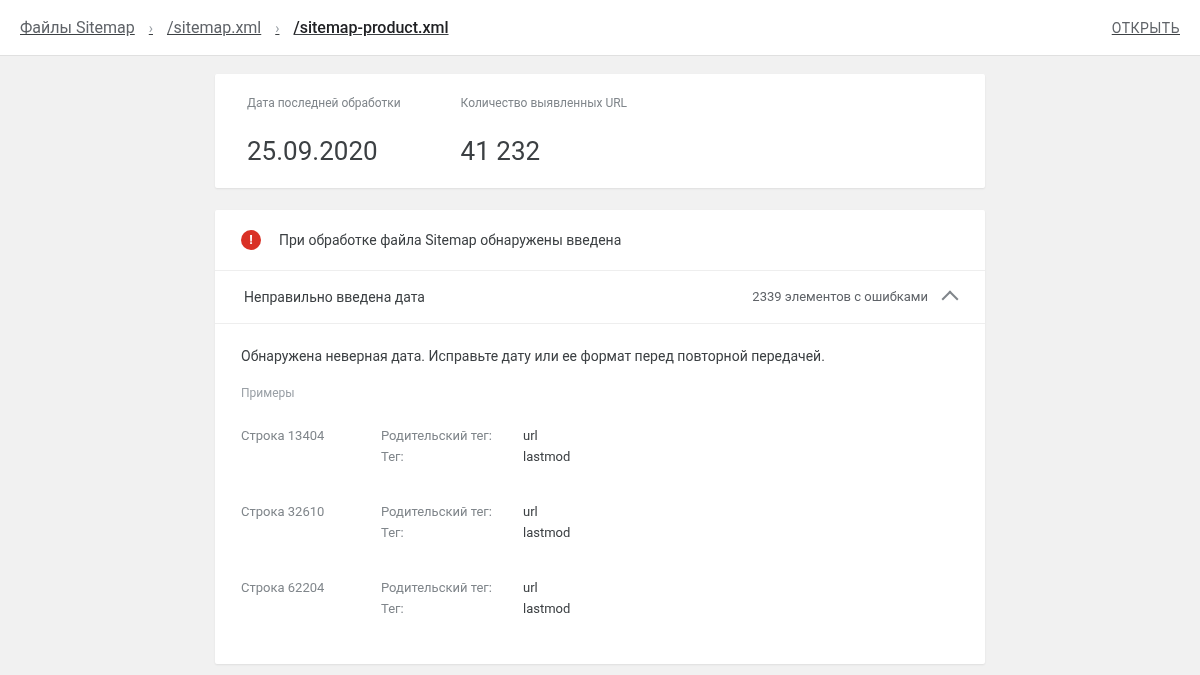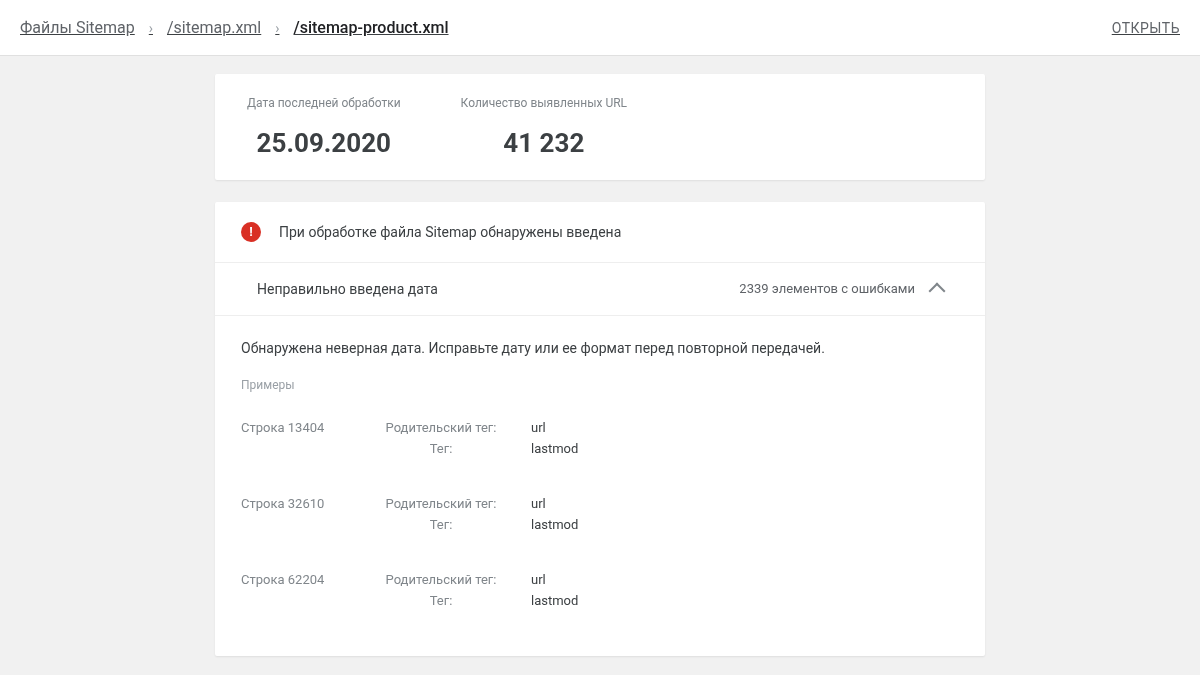--- a/index.html
+++ b/index.html
@@ -50,34 +50,33 @@
     border-radius: 2px;
   }
   .summary-card {
     display: flex;
     align-items: center;
     padding: 22px 32px;
   }
   .stat {
     display: flex;
     flex-direction: column;
-    gap: 16px;
+    gap: 24px;
     margin-right: 60px;
-    align-items: center;
   }
   .stat-label {
     font-size: 12px;
     color: #80868b;
     line-height: 1.3;
     max-width: 170px;
   }
   .stat-value {
     font-size: 26px;
     color: #3c4043;
-    font-weight: 700;
+    font-weight: 400;
   }
   .report-area {
     display: flex;
     align-items: center;
     gap: 20px;
     margin-left: auto;
   }
   .chart-icon {
     width: 18px; height: 18px;
     display: inline-flex;
@@ -119,21 +118,21 @@
     display: flex;
     align-items: center;
     justify-content: center;
     font-size: 13px;
     font-weight: 700;
   }
   .error-title { font-size: 14px; color: #3c4043; }
   .error-subhead {
     display: flex;
     align-items: center;
-    padding: 18px 42px;
+    padding: 18px 29px;
     border-bottom: 1px solid #eee;
   }
   .error-subtitle { font-size: 14px; color: #3c4043; flex: 1; }
   .error-count { font-size: 13px; color: #5f6368; margin-right: 16px; }
   .chevron-up {
     width: 12px; height: 12px;
     border-left: 2px solid #80868b;
     border-top: 2px solid #80868b;
     transform: rotate(45deg);
     margin-top: 4px;
@@ -152,21 +151,21 @@
     margin-bottom: 18px;
   }
   .example-row {
     display: flex;
     font-size: 13px;
     color: #5f6368;
     padding: 10px 0 24px 0;
   }
   .line-col { width: 140px; color: #80868b; }
   .tags-col { }
-  .tag-line { display: flex; gap: 30px; margin-bottom: 6px; text-align: center; }
+  .tag-line { display: flex; gap: 22px; margin-bottom: 6px; }
   .tag-label { width: 120px; color: #80868b; }
   .tag-value { color: #3c4043; }
 </style>
 </head>
 <body>
 
 <div class="header">
   <div class="breadcrumb">
     <span class="crumb">Файлы Sitemap</span>
     <span class="chev">›</span>

